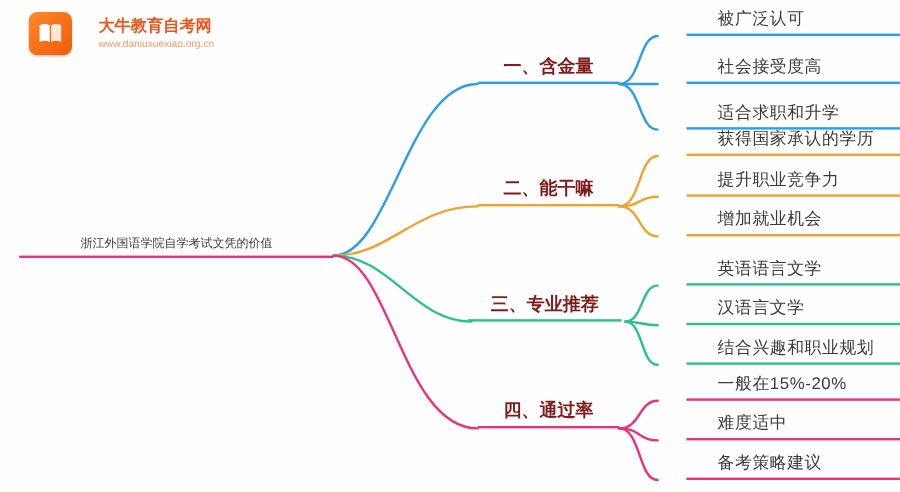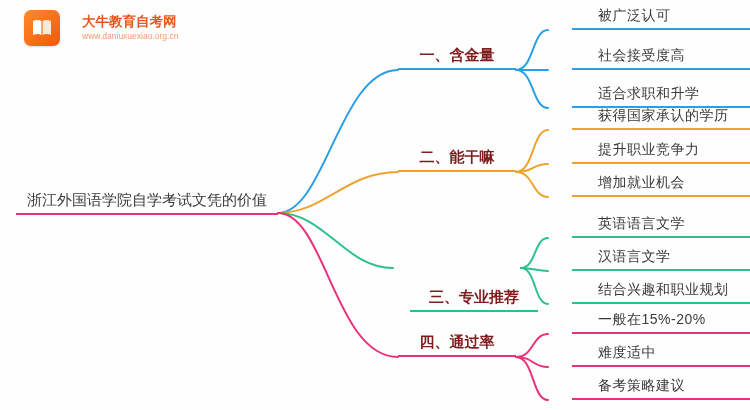--- a/index.html
+++ b/index.html
@@ -6,21 +6,21 @@
   .canvas{
     position:relative;width:750px;height:410px;background:#fefefe;overflow:hidden;
     font-family:"Liberation Sans","DejaVu Sans",sans-serif;
   }
   .edges{position:absolute;left:0;top:0;width:750px;height:410px;}
   .edges path{fill:none;stroke-width:2;stroke-linecap:round;}
   .node{
     position:absolute;box-sizing:border-box;border-bottom:2px solid #999;
     color:#3b3b3b;display:flex;align-items:flex-end;white-space:nowrap;
   }
-  .root-node{left:16px;top:188px;width:262px;height:27px;font-size:15px;justify-content:center;padding-bottom:3px;}
+  .root-node{left:16px;top:188px;width:262px;height:27px;font-size:10px;justify-content:center;padding-bottom:3px;}
   .branch-node{height:24px;font-size:15px;font-weight:bold;justify-content:center;padding-bottom:3px;color:#7f1d1d;}
   .leaf-node{left:572px;width:197px;height:24px;font-size:14px;padding:0 0 3px 26px;letter-spacing:.5px;text-align:right;}
   
   .logo{position:absolute;left:24px;top:10px;display:flex;align-items:center;gap:22px;}
   .logo-icon{width:36px;height:36px;border-radius:7px;background:linear-gradient(135deg,#ff8a2a,#f2590a);
     display:flex;align-items:center;justify-content:center;box-shadow:0 1px 2px rgba(0,0,0,.15);}
   .logo-text{display:flex;flex-direction:column;line-height:1.25;}
   .logo-title{font-size:13.5px;font-weight:bold;color:#e8571d;}
   .logo-url{font-size:8.5px;color:#f59a6b;}
 </style>
@@ -63,21 +63,21 @@
     <div class="logo-text">
       <span class="logo-title">大牛教育自考网</span>
       <span class="logo-url">www.daniuxuexiao.org.cn</span>
     </div>
   </div>
 
   <div class="node root-node" style="border-bottom-color: rgb(232, 50, 124);">浙江外国语学院自学考试文凭的价值</div>
 
   <div class="node branch-node" style="left: 398px; top: 46px; width: 118px; border-bottom-color: rgb(43, 159, 227);">一、含金量</div>
   <div class="node branch-node" style="left: 398px; top: 148px; width: 118px; border-bottom-color: rgb(239, 163, 47);">二、能干嘛</div>
-  <div class="node branch-node" style="left: 410px; top: 244px; width: 128px; border-bottom-color: rgb(46, 192, 140); margin-top: 44px;">三、专业推荐</div>
+  <div class="node branch-node" style="left: 390px; top: 244px; width: 128px; border-bottom-color: rgb(46, 192, 140);">三、专业推荐</div>
   <div class="node branch-node" style="left: 398px; top: 333px; width: 118px; border-bottom-color: rgb(232, 50, 124);">四、通过率</div>
 
   <div class="node leaf-node" style="top: 6px; border-bottom-color: rgb(43, 159, 227);">被广泛认可</div>
   <div class="node leaf-node" style="top: 46px; border-bottom-color: rgb(43, 159, 227);">社会接受度高</div>
   <div class="node leaf-node" style="top: 84px; border-bottom-color: rgb(43, 159, 227);">适合求职和升学</div>
 
   <div class="node leaf-node" style="top: 106px; border-bottom-color: rgb(239, 163, 47);">获得国家承认的学历</div>
   <div class="node leaf-node" style="top: 140px; border-bottom-color: rgb(239, 163, 47);">提升职业竞争力</div>
   <div class="node leaf-node" style="top: 173px; border-bottom-color: rgb(239, 163, 47);">增加就业机会</div>
 

